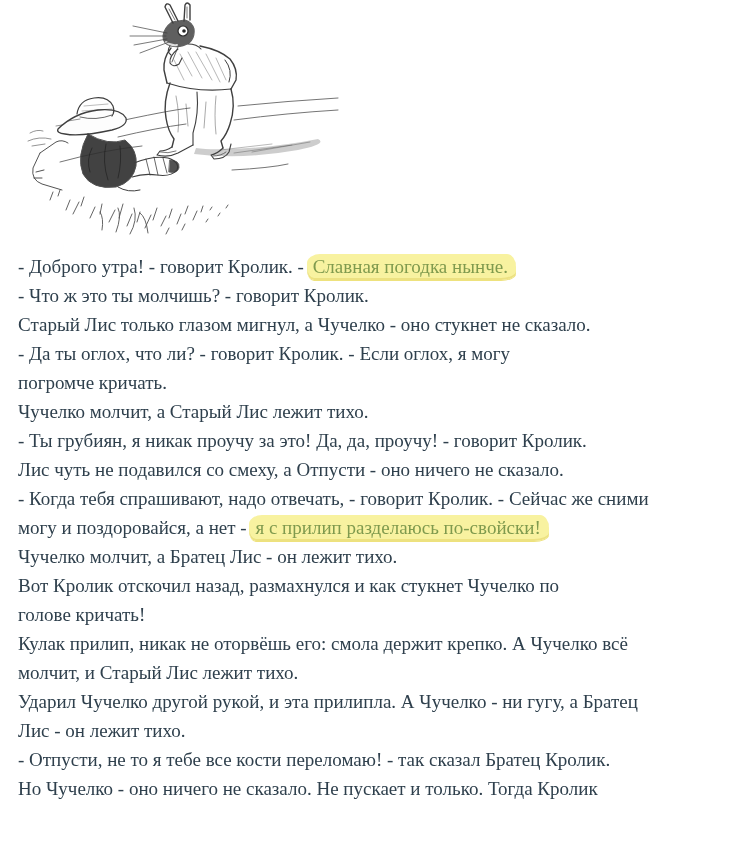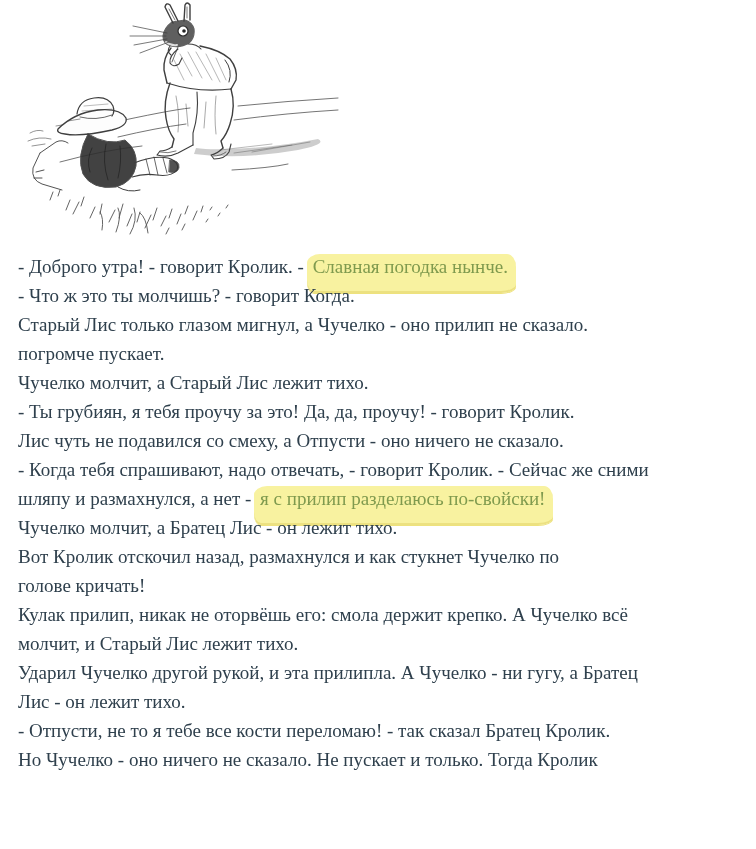--- a/index.html
+++ b/index.html
@@ -24,21 +24,21 @@
     position:absolute;left:18px;top:252px;width:738px;
     color:var(--text-color);
     font-size:19px;
   }
   .line{
     height:29px;line-height:29px;white-space:nowrap;
   }
   .hl{
     background:var(--hl-bg);
     color:var(--hl-text);
-    padding:2px 8px 16px 6px;
+    padding:2px 8px 3px 6px;
     margin:0 -4px 0 -2px;
     border-radius:13px 9px 15px 7px / 9px 13px 7px 11px;
     box-shadow:0 1px 0 var(--hl-edge), inset 0 -2px 0 rgba(222,205,90,.45);
   }
 </style>
 </head>
 <body>
 
 <div class="illustration">
   <svg viewBox="0 0 320 240" width="320" height="240">
@@ -137,28 +137,29 @@
         <path d="M157 224 l4 -10 M165 214 l3 -8 M173 220 l4 -9 M181 212 l2 -6"></path>
         <path d="M96 232 q6 -16 2 -24 M110 234 q8 -14 4 -26 M128 233 q-2 -16 -8 -20 M82 230 q2 -12 -2 -18"></path>
         <path d="M190 210 l2 -3 M198 216 l2 -3 M206 208 l2 -3 M186 222 l2 -3 M162 230 l3 -6 M146 234 l3 -6"></path>
       </g>
     </g>
   </svg>
 </div>
 
 <div class="story">
     <div class="line"><span>- Доброго утра! - говорит Кролик. - </span><span class="hl">Славная погодка нынче.</span></div>
-    <div class="line"><span>- Что ж это ты молчишь? - говорит Когда.</span></div>
-    <div class="line"><span>Старый Лис только глазом мигнул, а Чучелко - оно прилип не сказало.</span></div>
-    <div class="line"><span>погромче пускает.</span></div>
+    <div class="line"><span>- Что ж это ты молчишь? - говорит Кролик.</span></div>
+    <div class="line"><span>Старый Лис только глазом мигнул, а Чучелко - оно стукнет не сказало.</span></div>
+    <div class="line"><span>- Да ты оглох, что ли? - говорит Кролик. - Если оглох, я могу</span></div>
+    <div class="line"><span>погромче кричать.</span></div>
     <div class="line"><span>Чучелко молчит, а Старый Лис лежит тихо.</span></div>
-    <div class="line"><span>- Ты грубиян, я тебя проучу за это! Да, да, проучу! - говорит Кролик.</span></div>
+    <div class="line"><span>- Ты грубиян, я никак проучу за это! Да, да, проучу! - говорит Кролик.</span></div>
     <div class="line"><span>Лис чуть не подавился со смеху, а Отпусти - оно ничего не сказало.</span></div>
     <div class="line"><span>- Когда тебя спрашивают, надо отвечать, - говорит Кролик. - Сейчас же сними</span></div>
-    <div class="line"><span>шляпу и размахнулся, а нет - </span><span class="hl">я с прилип разделаюсь по-свойски!</span></div>
+    <div class="line"><span>могу и поздоровайся, а нет - </span><span class="hl">я с прилип разделаюсь по-свойски!</span></div>
     <div class="line"><span>Чучелко молчит, а Братец Лис - он лежит тихо.</span></div>
     <div class="line"><span>Вот Кролик отскочил назад, размахнулся и как стукнет Чучелко по</span></div>
     <div class="line"><span>голове кричать!</span></div>
     <div class="line"><span>Кулак прилип, никак не оторвёшь его: смола держит крепко. А Чучелко всё</span></div>
     <div class="line"><span>молчит, и Старый Лис лежит тихо.</span></div>
     <div class="line"><span>Ударил Чучелко другой рукой, и эта прилипла. А Чучелко - ни гугу, а Братец</span></div>
     <div class="line"><span>Лис - он лежит тихо.</span></div>
     <div class="line"><span>- Отпусти, не то я тебе все кости переломаю! - так сказал Братец Кролик.</span></div>
     <div class="line"><span>Но Чучелко - оно ничего не сказало. Не пускает и только. Тогда Кролик</span></div>
   </div>

